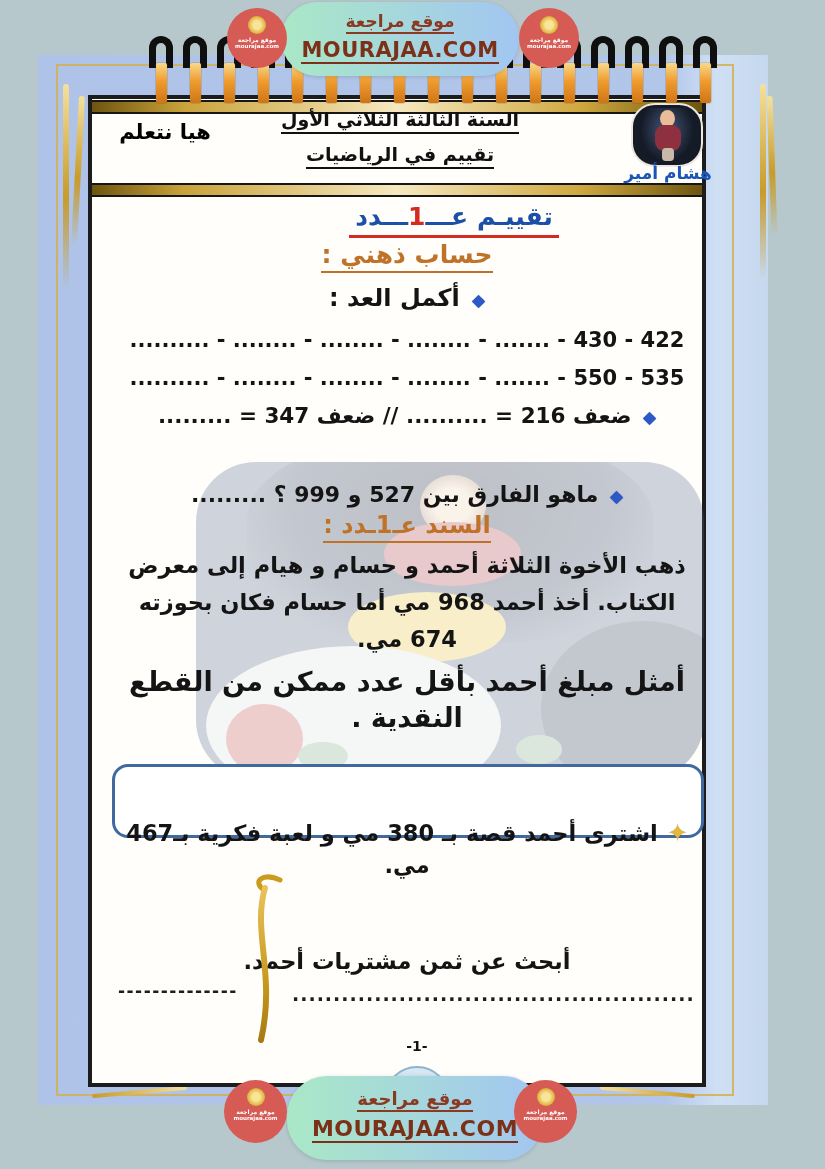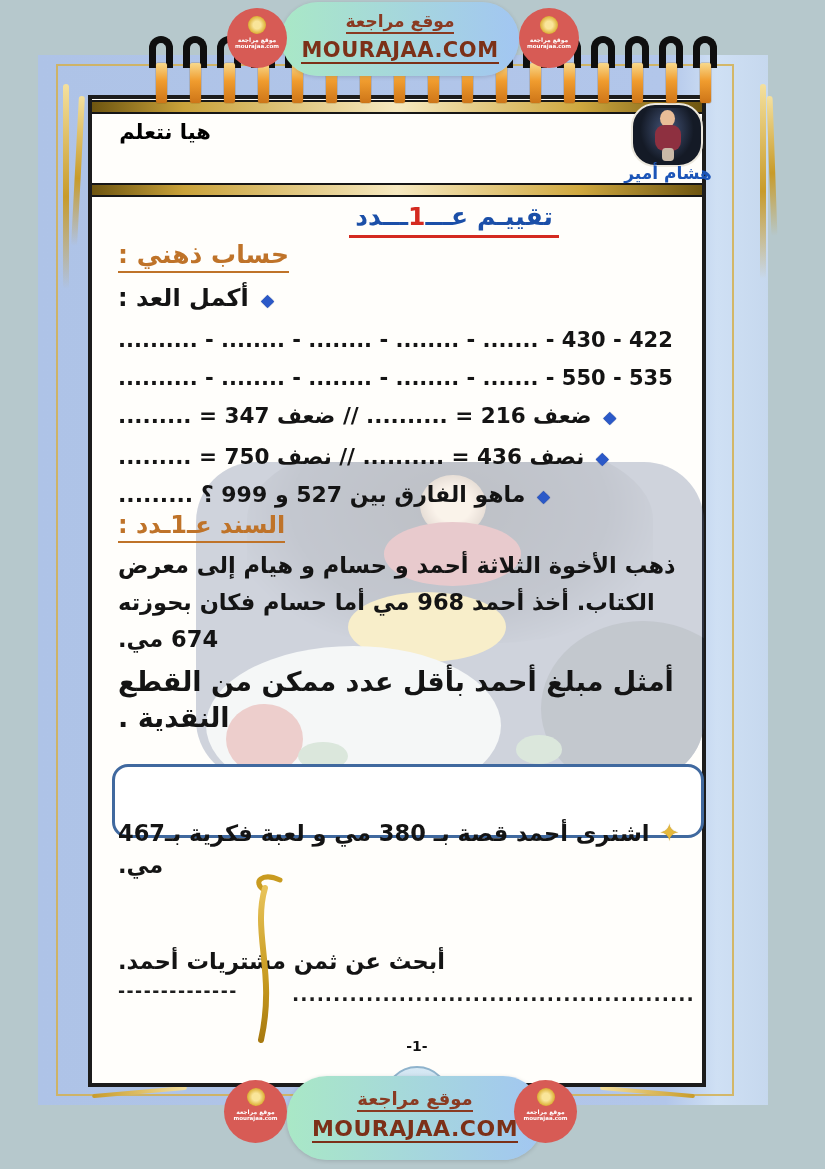--- a/index.html
+++ b/index.html
@@ -72,21 +72,21 @@
   .wm-head  { left:44%; top:4%;  width:13%; height:19%; background:radial-gradient(#f0d7c0 40%, #6b4a3a); }
   .wm-jacket{ left:37%; top:19%; width:27%; height:20%; background:#b0485a; }
   .wm-yellow{ left:30%; top:41%; width:31%; height:22%; background:#e7c64e; }
   .wm-light { left:2%;  top:58%; width:58%; height:50%; background:#dce6ef; }
   .wm-red   { left:6%;  top:76%; width:15%; height:22%; background:#c05555; }
   .wm-darkr { left:68%; top:50%; width:40%; height:55%; background:#2c3e5e; }
   .wm-leaf1 { left:20%; top:88%; width:10%; height:9%; background:#7fae8e; }
   .wm-leaf2 { left:63%; top:86%; width:9%;  height:9%; background:#7fae8e; }
 
   
-  .txt { position:absolute; left:118px; width:578px; direction:rtl; text-align:left;
+  .txt { position:absolute; left:118px; width:578px; direction:rtl; text-align:center;
     color:#141414; z-index:4; }
   .h-orange { color:#bf7329; font-size:24px; }
   .h-orange .u, .h-teal .u { display:inline-block; border-bottom:2.5px solid currentColor; padding-bottom:2px; }
   .h-teal { color:#2f9f8f; font-size:22px; }
   .diamond { color:#2b59c8; font-size:17px; text-shadow:0 0 1px #16337e; margin-left:4px; }
   .sparkle { color:#e4b83c; font-size:24px; text-shadow:0 0 1px #a87e18; margin-left:2px; }
 
   .answer-box { position:absolute; left:112px; top:764px; width:592px; height:74px;
     border:3px solid #40699f; border-radius:16px; background:#fff; z-index:4; }
 
@@ -213,20 +213,24 @@
       <div class="ring" style="left: 690px;">
         <div class="loop"></div>
         <div class="bar"></div>
       </div>
     </div>
 
   <div class="gold-bar" style="top:100px"></div>
   <div class="gold-bar" style="top:183px"></div>
 
   <div class="motto">هيا نتعلم</div>
+  <div class="head-center">
+    <span class="ln">السنة الثالثة  الثلاثي الأول</span><br>
+    <span class="ln">تقييم في الرياضيات</span>
+  </div>
   <div class="photo">
     <div class="ph-glow"></div>
     <div class="ph-head"></div>
     <div class="ph-body"></div>
     <div class="ph-base"></div>
   </div>
   <div class="author">هشام أمير</div>
 
   <div class="eval-title">
     <span class="wrap">
@@ -251,24 +255,20 @@
   </div>
   <div class="txt" style="top:284px;font-size:24px">
     <span class="diamond">◆</span>
     <span>أكمل العد :</span>
   </div>
   <div class="txt" style="top:328px;font-size:21px">422 - 430 - ....... - ........ - ........ - ........ - ..........</div>
   <div class="txt" style="top:366px;font-size:21px">535 - 550 - ....... - ........ - ........ - ........ - ..........</div>
   <div class="txt" style="top:403px;font-size:21.5px">
     <span class="diamond">◆</span>
     <span>ضعف 216 = ..........   //   ضعف 347 = .........</span>
-  </div>
-  <div class="txt" style="top:444px;font-size:21.5px">
-    <span class="diamond">◆</span>
-    <span>نصف 436 = ..........   //   نصف 750 = .........</span>
   </div>
   <div class="txt" style="top:482px;font-size:22px">
     <span class="diamond">◆</span>
     <span>ماهو الفارق بين 527 و 999 ؟ .........</span>
   </div>
 
   <div class="txt h-orange" style="top:511px">
     <span class="u">السند عـ1ـدد :</span>
   </div>
   <div class="txt" style="top:547px;font-size:22.5px;line-height:37px">ذهب الأخوة الثلاثة أحمد و حسام و هيام إلى معرض الكتاب. أخذ أحمد 968 مي أما حسام فكان بحوزته 674 مي.</div>

